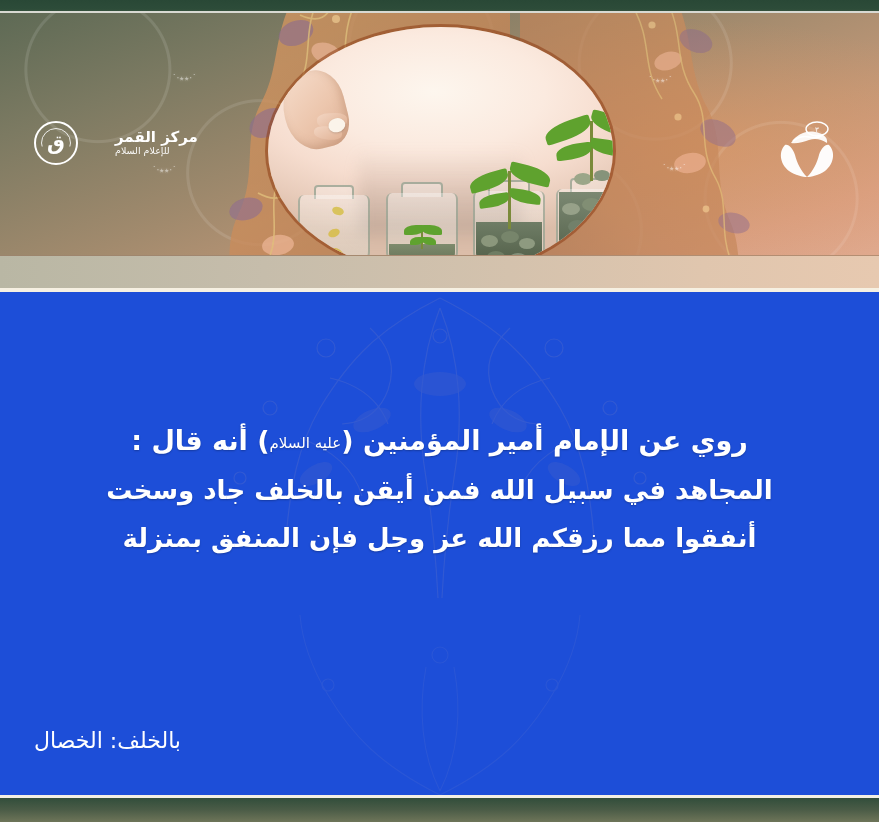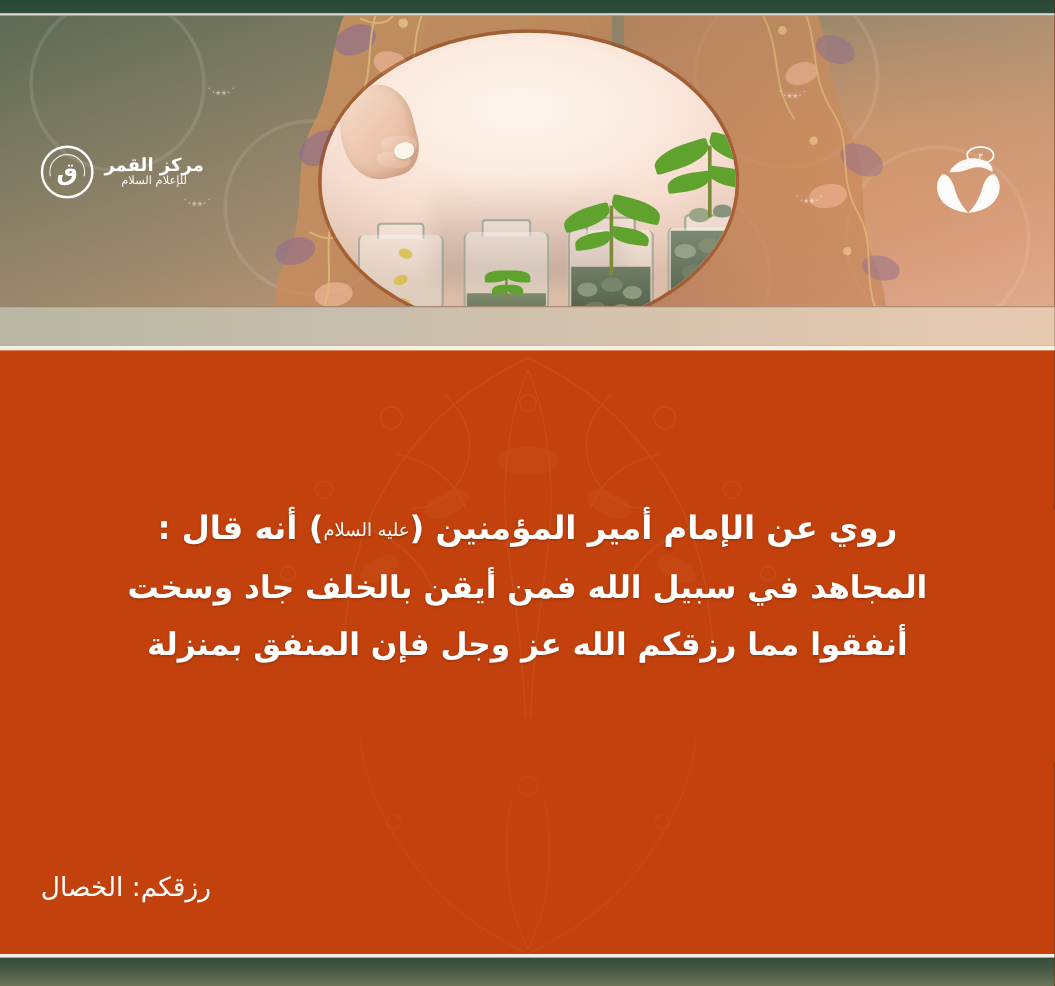--- a/index.html
+++ b/index.html
@@ -151,21 +151,21 @@
     color:#8e3305;
     letter-spacing:0px;
     direction:rtl;
     white-space:nowrap;
     line-height:1;
   }
 
   
   #body-area{
     position:absolute; top:288px; left:0; width:100%; bottom:27px;
-    background:#c2410c;
+    background:#1d4ed8;
     overflow:hidden;
     padding-left:12px;
   }
   #body-area .watermark{
     position:absolute; top:0; left:50%; transform:translateX(-50%);
     width:640px; height:330px;
     opacity:.11;
   }
   #body-area .wm-bottom{
     position:absolute; bottom:0; left:50%; transform:translateX(-50%);
@@ -211,21 +211,21 @@
     border:2.5px solid #ffffff;
     position:relative;
     display:flex; align-items:center; justify-content:center;
     color:#fff; font-size:20px; font-weight:bold; line-height:1;
   }
   #logo-left .mark:before{
     content:""; position:absolute; left:5px; top:5px; right:5px; bottom:5px;
     border-radius:50%; border:1.5px solid rgba(255,255,255,.85);
     clip-path:polygon(0 0,100% 0,100% 62%,0 62%);
   }
-  #logo-left .wordmark{ color:#fff; direction:rtl; text-align:center; line-height:1.12; }
+  #logo-left .wordmark{ color:#fff; direction:rtl; text-align:left; line-height:1.12;margin-left:28px; }
   #logo-left .wm1{ font-size:15px; font-weight:bold; display:block; letter-spacing:.2px;}
   #logo-left .wm2{ font-size:9.5px; display:block; opacity:.95; letter-spacing:.2px;}
 
   #logo-right{
     position:absolute; top:104px; right:36px; z-index:12;
     width:72px; height:62px;
   }
 </style>
 </head>
 <body>
@@ -437,17 +437,17 @@
           <circle cx="462" cy="70" r="6"></circle>
       </g>
     </svg>
 
     <div id="quote">
       <span class="ln l1"><span>روي عن الإمام أمير المؤمنين (</span><span class="salutation">عليه السلام</span><span>) أنه قال :</span></span>
       <span class="ln l3">المجاهد في سبيل الله فمن أيقن بالخلف جاد وسخت</span>
       <span class="ln l2">أنفقوا مما رزقكم الله عز وجل فإن المنفق بمنزلة</span>
     </div>
 
-    <div id="source">رزقكم: الخصال</div>
+    <div id="source">بالخلف: الخصال</div>
   </div>
 
   <div class="strip bot"></div>
 </div>
 
 </body></html>

